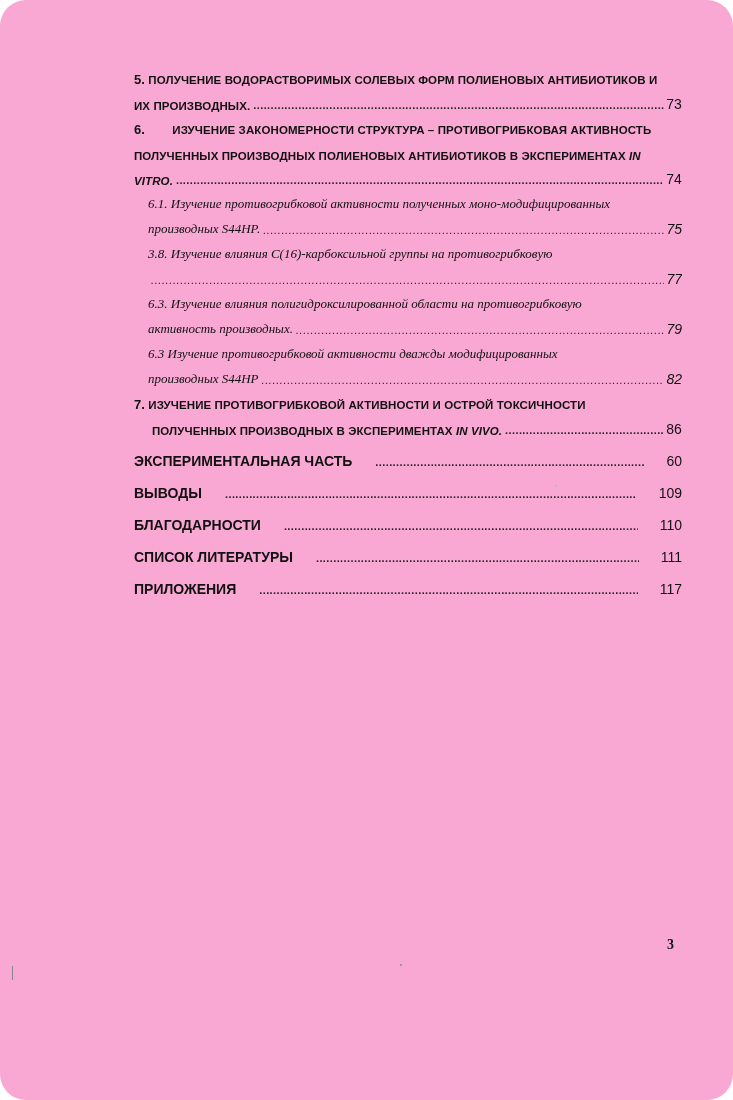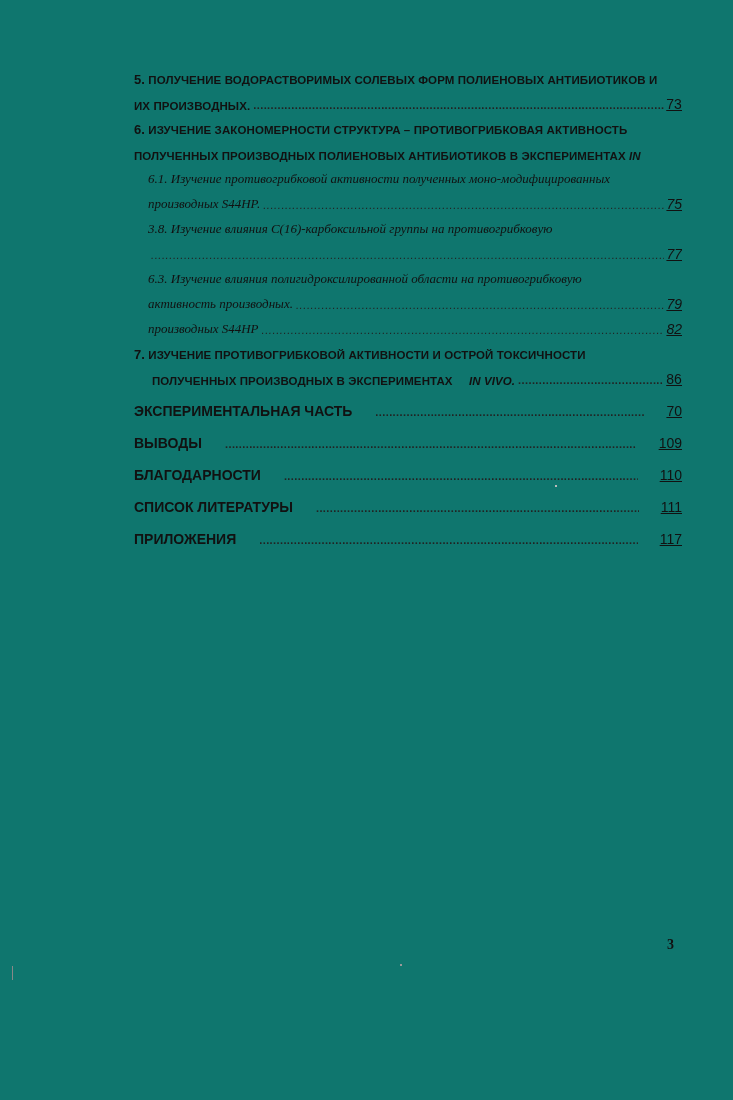--- a/index.html
+++ b/index.html
@@ -12,21 +12,22 @@
       height: 1100px;
       position: relative;
       overflow: hidden;
       color: #111111;
     }
     .page {
       position: absolute;
       left: 0; top: 0;
       width: 733px;
       height: 1100px;
-      background: #0f766e;
+      background: #f9a8d4;
+      border-radius: 26px;
     }
     .toc {
       position: absolute;
       left: 134px;
       top: 62px;
       width: 548px;
     }
     .line {
       position: relative;
       height: 25px;
@@ -71,21 +72,20 @@
     .sub .dots { font-weight: normal; letter-spacing: 0.6px; }
     .dots::before {
       content: "........................................................................................................................................................................................................";
     }
     .pg {
       flex: 0 0 auto;
       font-family: "Liberation Sans", sans-serif;
       font-weight: normal;
       font-size: 14px;
       text-align: right;
-      text-decoration: underline;
     }
     .it { font-style: italic; }
     .page-number {
       position: absolute;
       left: 667px;
       top: 937px;
       font-family: "Liberation Serif", serif;
       font-weight: bold;
       font-size: 14px;
     }
@@ -128,29 +128,34 @@
     </div>
     <div class="line sec">
       <span class="text" style="text-transform:uppercase;margin-top:8px;">их производных.</span>
       <span class="dots"></span>
       <span class="pg">73</span>
     </div>
 
     <div class="line sec">
       <span class="text">
         <span class="num">6.</span>
-        <span style="text-transform:uppercase;">Изучение закономерности структура – противогрибковая активность</span>
+        <span style="text-transform:uppercase;margin-left:24px;">Изучение закономерности структура – противогрибковая активность</span>
       </span>
     </div>
     <div class="line sec">
       <span class="text">
         <span style="text-transform:uppercase;">полученных производных полиеновых антибиотиков в экспериментах</span>
         <span class="it" style="text-transform:uppercase;">in</span>
       </span>
     </div>
+    <div class="line sec">
+      <span class="text it" style="text-transform:uppercase;">vitro.</span>
+      <span class="dots"></span>
+      <span class="pg">74</span>
+    </div>
 
     <div class="line sub">
       <span class="text">6.1. Изучение противогрибковой активности полученных моно-модифицированных</span>
     </div>
     <div class="line sub">
       <span class="text">производных S44HP.</span>
       <span class="dots"></span>
       <span class="pg">75</span>
     </div>
 
@@ -164,45 +169,48 @@
 
     <div class="line sub">
       <span class="text">6.3. Изучение влияния полигидроксилированной области на противогрибковую</span>
     </div>
     <div class="line sub">
       <span class="text">активность производных.</span>
       <span class="dots"></span>
       <span class="pg">79</span>
     </div>
 
+    <div class="line sub">
+      <span class="text">6.3 Изучение противогрибковой активности дважды модифицированных</span>
+    </div>
     <div class="line sub">
       <span class="text">производных S44HP</span>
       <span class="dots"></span>
       <span class="pg">82</span>
     </div>
 
     <div class="line sec">
       <span class="text">
         <span class="num">7.</span>
         <span style="text-transform:uppercase;">Изучение противогрибковой активности и острой токсичности</span>
       </span>
     </div>
     <div class="line sec">
       <span class="text">
         <span style="text-transform:uppercase;padding-left:18px;">полученных производных в экспериментах</span>
-        <span class="it" style="text-transform:uppercase;margin-left:13px;">in vivo.</span>
+        <span class="it" style="text-transform:uppercase;">in vivo.</span>
       </span>
       <span class="dots"></span>
       <span class="pg">86</span>
     </div>
 
     <div class="line top">
       <span class="text">ЭКСПЕРИМЕНТАЛЬНАЯ ЧАСТЬ</span>
       <span class="dots"></span>
-      <span class="pg">70</span>
+      <span class="pg">60</span>
     </div>
     <div class="line top">
       <span class="text">ВЫВОДЫ</span>
       <span class="dots"></span>
       <span class="pg">109</span>
     </div>
     <div class="line top">
       <span class="text">БЛАГОДАРНОСТИ</span>
       <span class="dots"></span>
       <span class="pg">110</span>

